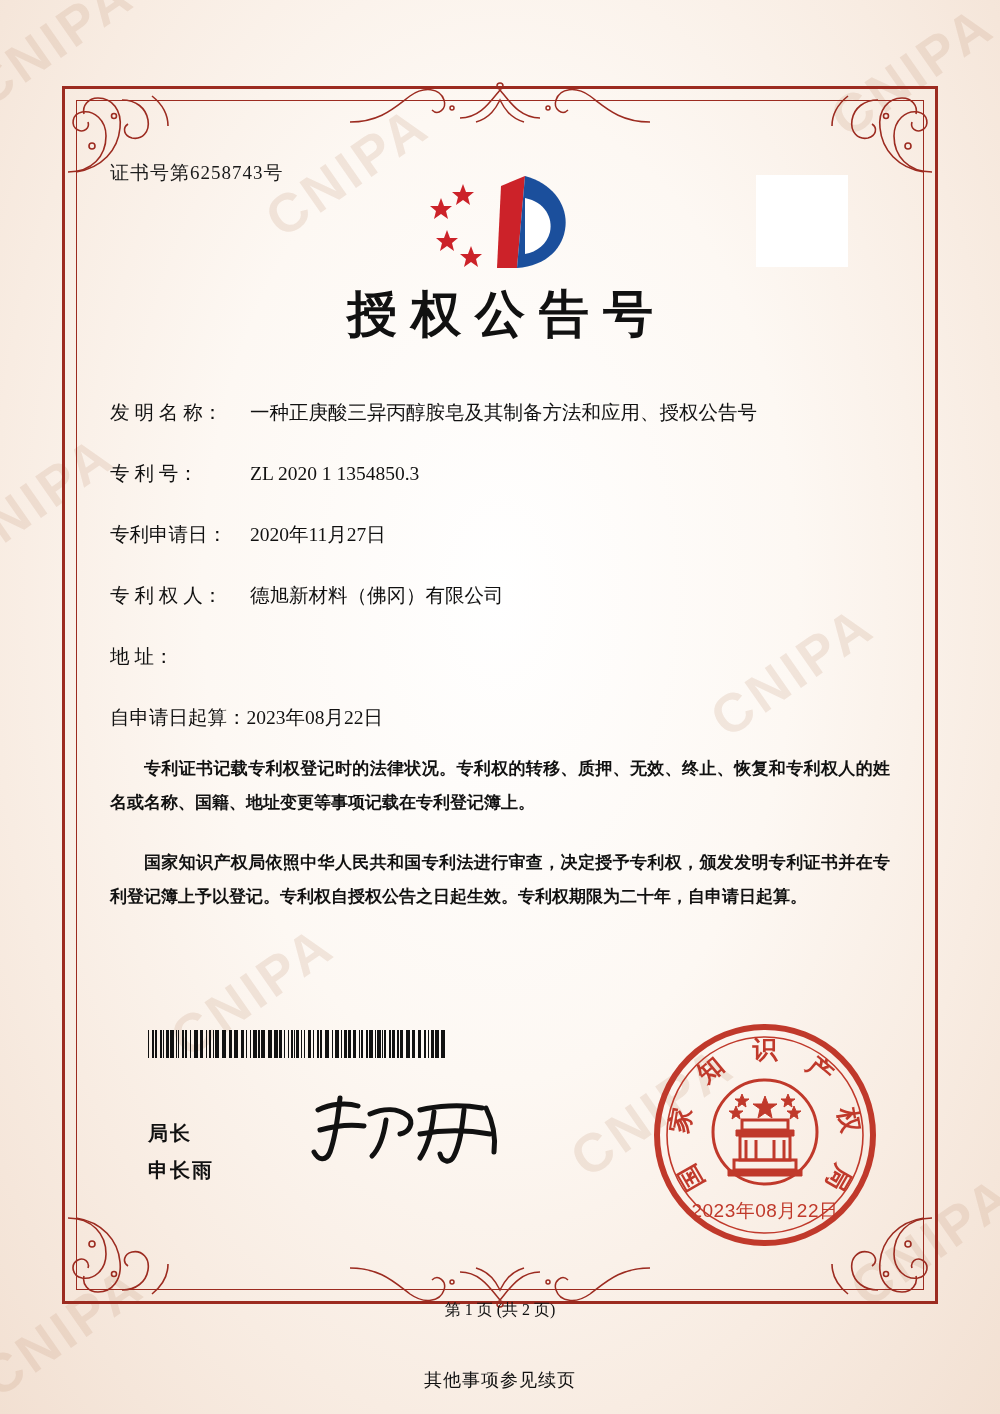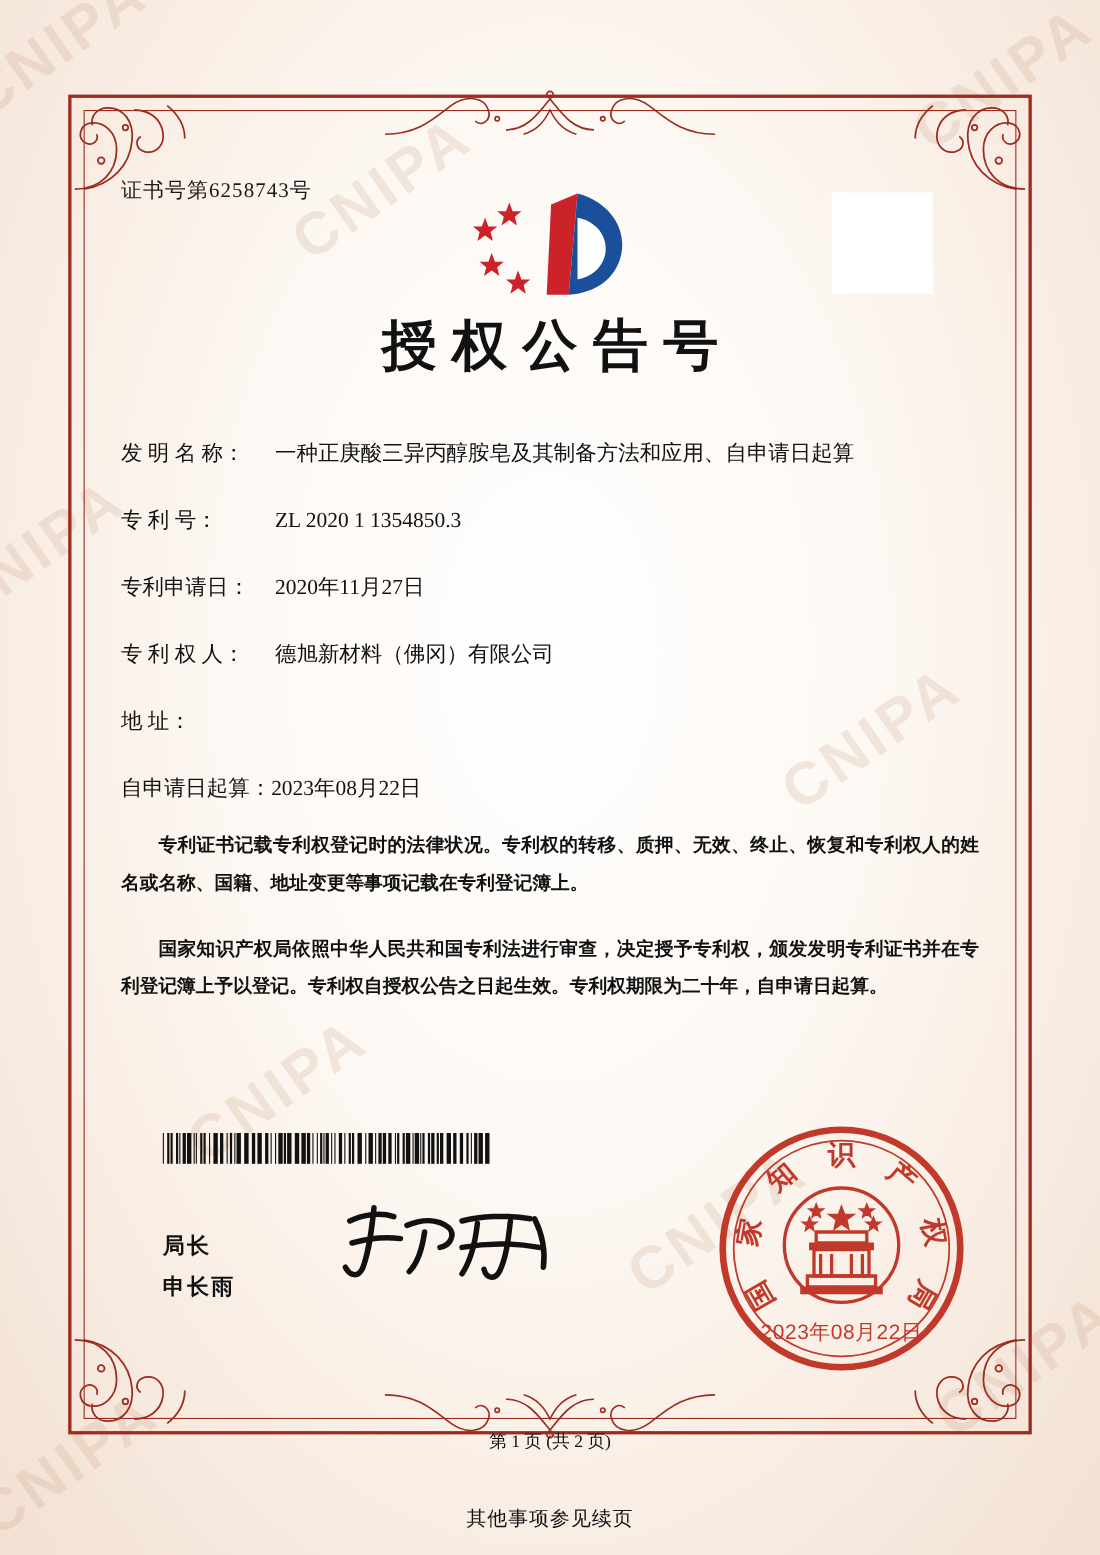--- a/index.html
+++ b/index.html
@@ -363,21 +363,21 @@
   </div>
 
   <div class="content">
     <div class="cert-no">证书号第6258743号</div>
 
     <div class="title">授权公告号</div>
 
     <div class="fields">
       <div class="field-row">
         <span class="field-label">发 明 名 称：</span>
-        <span class="field-value">一种正庚酸三异丙醇胺皂及其制备方法和应用、自申请日起算</span>
+        <span class="field-value">一种正庚酸三异丙醇胺皂及其制备方法和应用、授权公告号</span>
       </div>
       <div class="field-row">
         <span class="field-label">专 利 号：</span>
         <span class="field-value">ZL 2020 1 1354850.3</span>
       </div>
       <div class="field-row">
         <span class="field-label">专利申请日：</span>
         <span class="field-value">2020年11月27日</span>
       </div>
       <div class="field-row">

